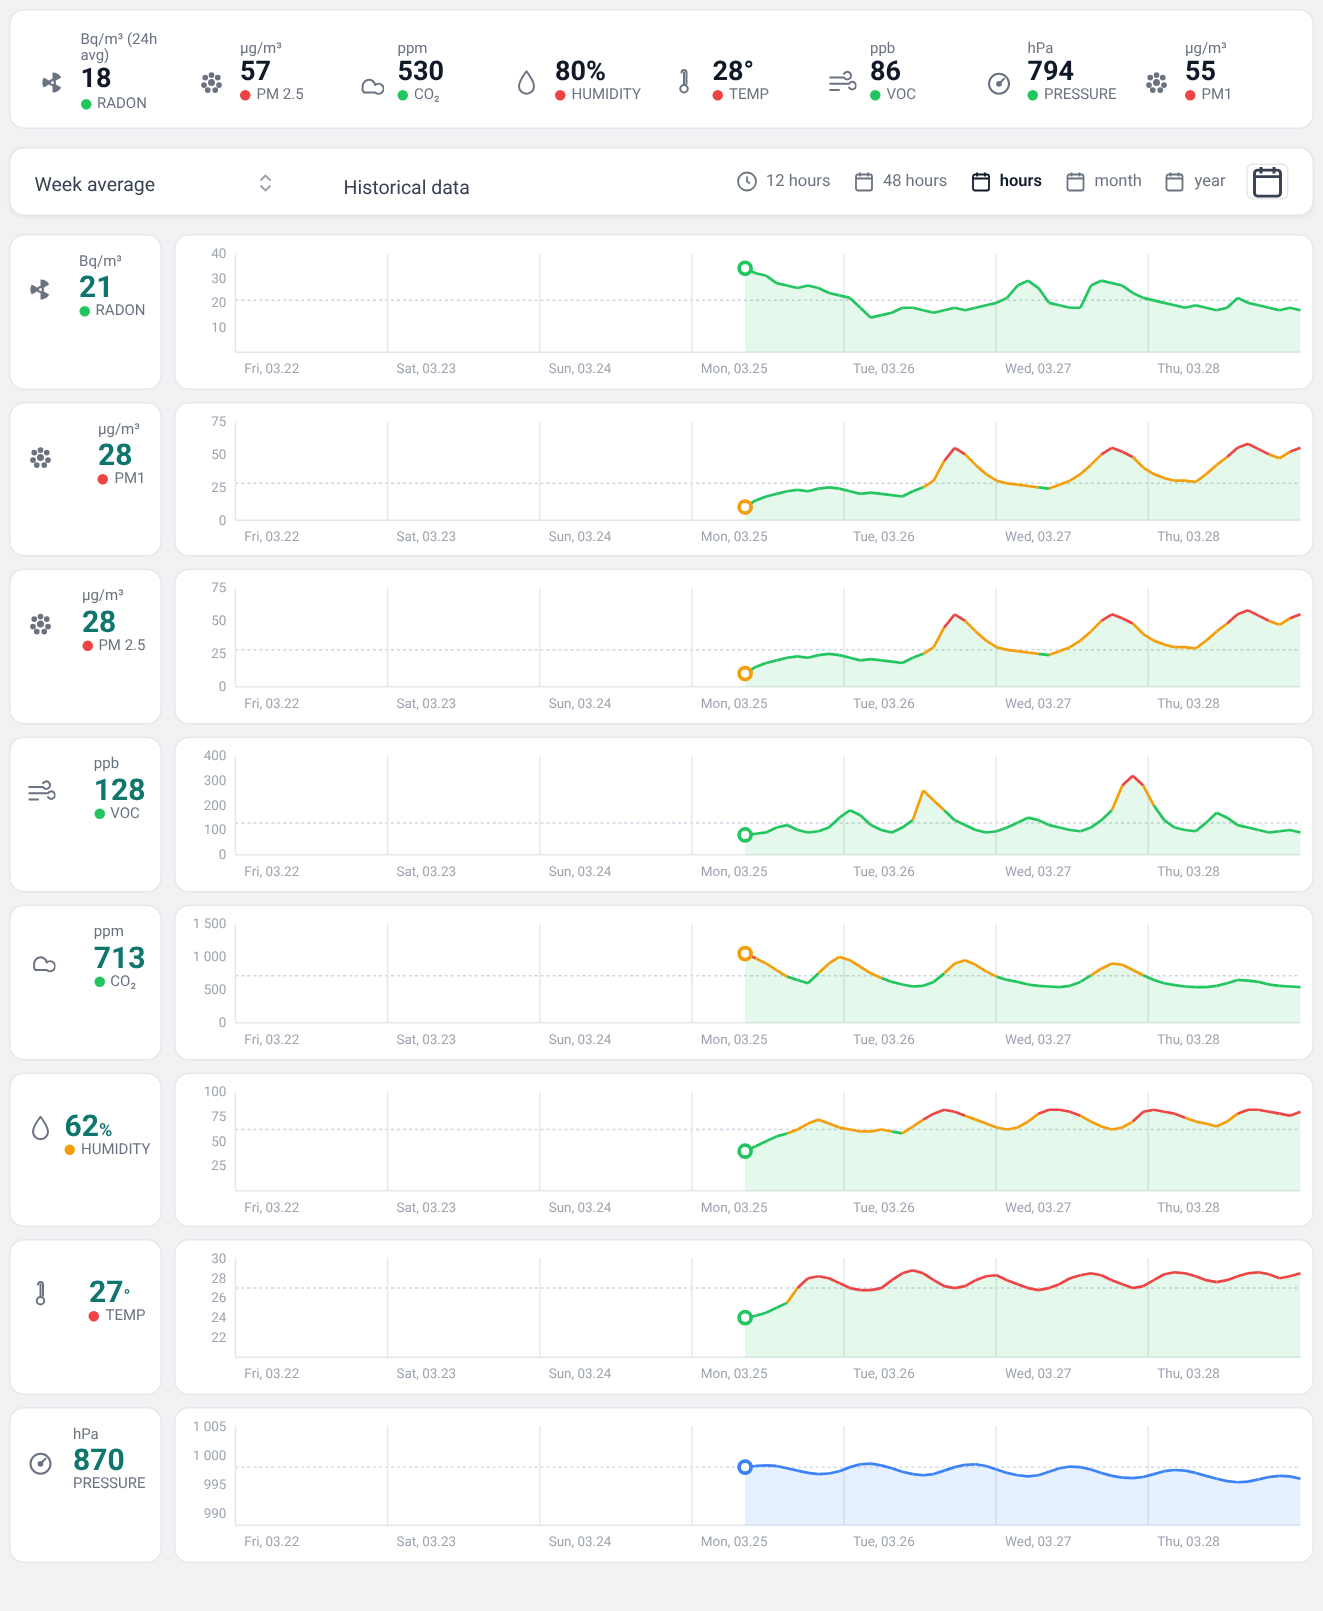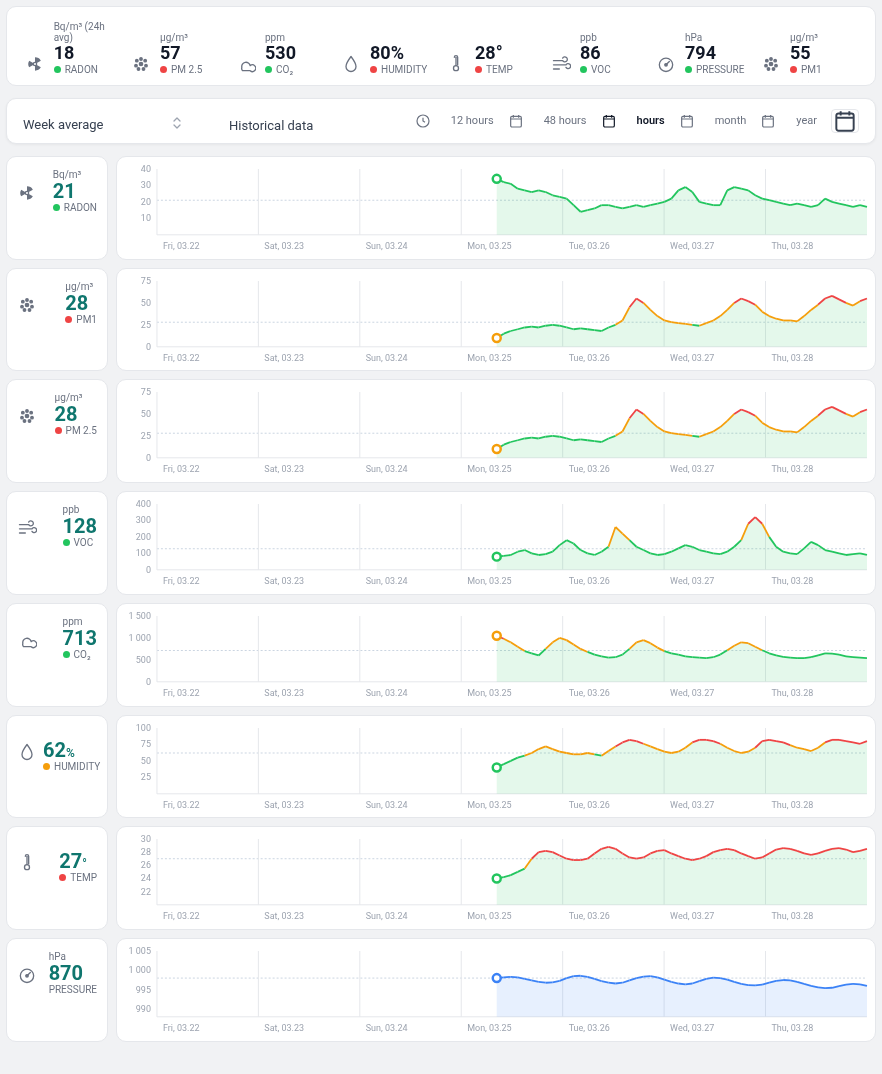--- a/index.html
+++ b/index.html
@@ -3,38 +3,38 @@
 <meta charset="utf-8">
 <style>
 * { box-sizing: border-box; margin: 0; padding: 0; }
 body { font-family: -apple-system, BlinkMacSystemFont, "Segoe UI", Roboto, sans-serif; background: #f1f2f4; padding: 6px; width: 882px; }
 .card { background: #fff; border: 1px solid #e5e7eb; border-radius: 10px; }
 
 
 .latest-card { padding: 14px 18px 10px 18px; margin-bottom: 12px; }
 .latest-title { font-size: 14px; color: #6b7280; margin-bottom: 8px; }
 .latest-row { display: flex; gap: 8px; }
-.lv-item { flex: 1; display: flex; align-items: flex-end; gap: 8px; }
+.lv-item { flex: 1; display: flex; align-items: center; gap: 8px; }
 .lv-icon { width: 22px; height: 22px; color: #6b7280; display:flex; align-items:center; justify-content:center; margin-top:14px;}
 .lv-meta { display:flex; flex-direction:column; }
 .lv-unit { font-size: 10px; color:#6b7280; line-height:1.1; }
 .lv-val { font-size: 18px; font-weight: 700; color:#111827; line-height:1.1; }
 .lv-label-row { display:flex; align-items:center; gap:4px; margin-top:1px;}
 .lv-dot { width:7px; height:7px; border-radius:50%; display:inline-block;}
 .lv-name { font-size:10px; color:#6b7280; }
 .dot-green{background:#22c55e;} .dot-red{background:#ef4444;} .dot-yellow{background:#f59e0b;}
 
 
 .controls-card { display:flex; align-items:flex-end; padding:10px 16px; margin-bottom:12px; box-shadow: 0 1px 3px rgba(0,0,0,0.05);}
 .sel-wrap { display:flex; align-items:center; gap:8px; color:#374151; font-size:13px; }
 .sel { font-size:13px; color:#374151; width:140px;}
 .sort-icon{color:#9ca3af;}
 .hist-label{font-size:13px; color:#374151; margin-left:46px;}
 .range-row{margin-left:auto; display:flex; align-items:center; gap:14px;}
-.range-btn{display:flex; align-items:center; gap:20px; font-size:11px; color:#6b7280; cursor:pointer;}
+.range-btn{display:flex; align-items:center; gap:5px; font-size:11px; color:#6b7280; cursor:pointer;}
 .range-btn.active{color:#111827; font-weight:600;}
 .range-btn .ri{width:16px;height:16px;}
 .cal-btn{width:28px;height:24px;display:flex;align-items:center;justify-content:center;border:1px solid #e5e7eb;border-radius:4px;cursor:pointer;color:#374151;}
 
 
 .chart-row{display:flex; gap:8px; margin-bottom:8px;}
 .side-card{width:102px;}
 .side-inner{padding:12px 10px; display:flex; align-items:flex-start; gap:6px;justify-content:space-between;}
 .side-icon{width:20px;height:20px;color:#6b7280;margin-top:14px;}
 .side-meta{display:flex;flex-direction:column;}

